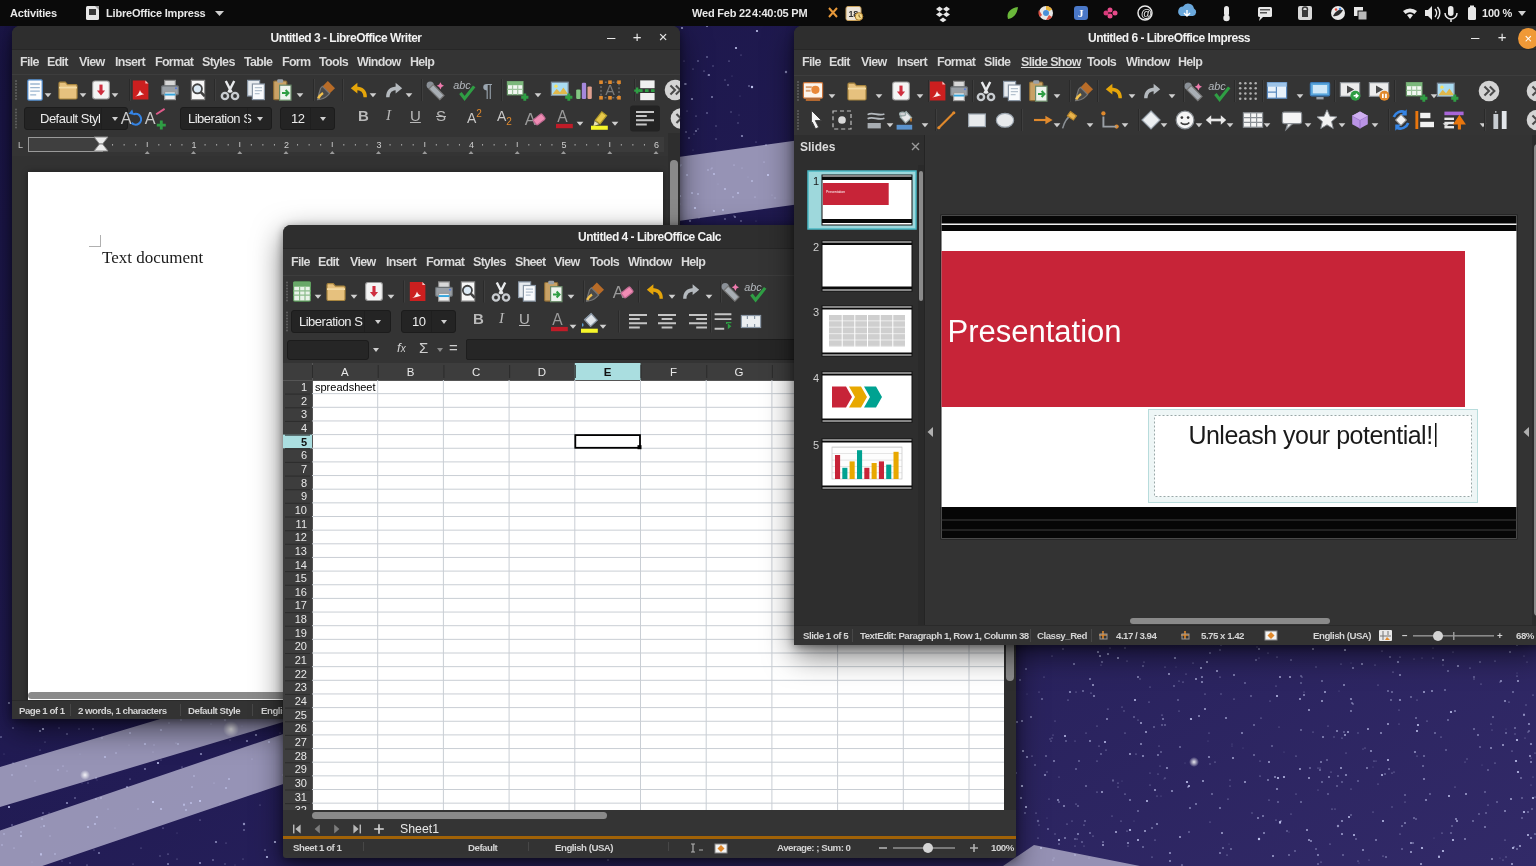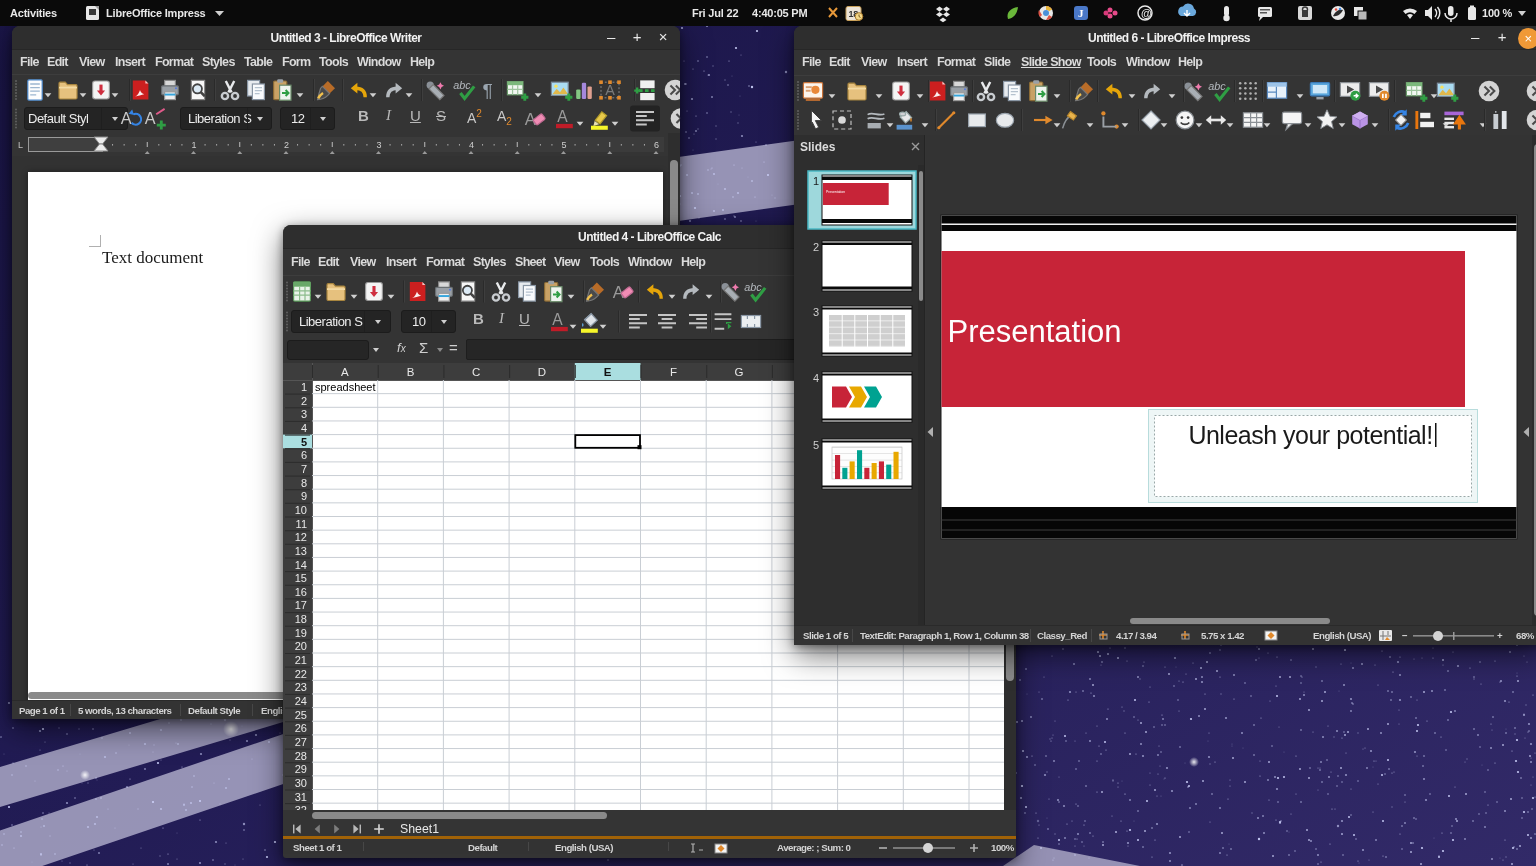--- a/index.html
+++ b/index.html
@@ -1543,21 +1543,21 @@
     <path d="M1403 11a11 11 0 0 1 14 0l-2.5 3a7.5 7.5 0 0 0-9 0zM1407 15a5.5 5.5 0 0 1 6 0l-3 4z" fill="#e8e8e8"></path>
     <path d="M1425 10v6h3l4 4V6l-4 4z" fill="#e8e8e8"></path>
       <path d="M1435 9a6 6 0 0 1 0 8M1437.5 7a9 9 0 0 1 0 12" stroke="#e8e8e8" stroke-width="1.5" fill="none"></path>
     <rect x="1448" y="6" width="5.5" height="10" rx="2.7" fill="#e8e8e8"></rect>
       <path d="M1445 13a6 6 0 0 0 12 0M1451 19v3" stroke="#e8e8e8" stroke-width="1.5" fill="none"></path>
     <rect x="1468" y="7" width="8" height="13" rx="1.5" fill="#e8e8e8"></rect>
       <rect x="1470" y="5.5" width="4" height="2" fill="#e8e8e8"></rect>
     <path d="M1518 11l4 5 4-5z" fill="#d0d0d0"></path>
   </svg>
   <span class="it" style="left:106px;">LibreOffice Impress</span>
-  <span class="it" style="left:692px;">Fri Jul 22</span>
+  <span class="it" style="left:692px;">Wed Feb 22</span>
   <span class="it" style="left:752px;">4:40:05 PM</span>
   <span class="it" style="left:1482px;">100 %</span>
 </div>
 
 <div id="writer" class="win" style="left:12px;top:26px;width:668px;height:693px;z-index:1;">
   <div class="tbar">Untitled 3 - LibreOffice Writer
     <div class="wbtn" style="right:56px;">–</div>
     <div class="wbtn" style="right:30px;">+</div>
     <div class="wbtn" style="right:4px;">×</div>
   </div>
@@ -1623,21 +1623,21 @@
         <use href="#imageplus" x="537.0" y="3.0" width="24" height="24"></use>
         <use href="#chart" x="560.0" y="3.0" width="24" height="24"></use>
         <use href="#textbox" x="586.0" y="3.0" width="24" height="24"></use>
         <rect x="622" y="4.0" width="1" height="22" fill="#2a2a2a"></rect>
         <rect x="623" y="4.0" width="1" height="22" fill="#3e3e3e"></rect>
         <use href="#pagebrk" x="621.0" y="3.0" width="24" height="24"></use>
         <use href="#chev" x="651.0" y="3.0" width="24" height="24"></use>
       </svg>
     </div>
   <div class="toolbar" id="wtb2" style="top:78px;height:29px;">
-<div class="combo" style="left:12px;top:3px;width:104px;height:23px;line-height:21px;padding-left:3px;">Default Styl<div class="arr"></div><div class="dd" style="right:9px;top:9px;"></div></div>
+<div class="combo" style="left:12px;top:3px;width:104px;height:23px;line-height:21px;padding-left:15px;">Default Styl<div class="arr"></div><div class="dd" style="right:9px;top:9px;"></div></div>
 <div class="combo" style="left:168px;top:3px;width:92px;height:23px;line-height:21px;padding-left:7px;overflow:hidden;white-space:nowrap;">Liberation S<div class="arr" style="width:24px;"></div><div class="dd" style="right:8px;top:9px;"></div></div>
 <div class="combo" style="left:268px;top:3px;width:55px;height:23px;line-height:21px;padding-left:10px;">12<div class="arr" style="width:24px;"></div><div class="dd" style="right:8px;top:9px;"></div></div>
 <span class="abs" style="left:346px;top:3px;font-weight:700;font-size:15px;color:#b9b9b9;">B</span>
 <span class="abs" style="left:374px;top:3px;font-style:italic;font-size:15px;color:#b9b9b9;font-family:'Liberation Serif',serif;">I</span>
 <span class="abs" style="left:398px;top:3px;text-decoration:underline;font-size:15px;color:#b9b9b9;">U</span>
 <span class="abs" style="left:424px;top:3px;text-decoration:line-through;font-size:15px;color:#b9b9b9;">S</span>
 <span class="abs" style="left:455px;top:4px;font-size:14px;color:#c8c8c8;">A<sup style="color:#e0892c;font-size:10px;">2</sup></span>
 <span class="abs" style="left:485px;top:4px;font-size:14px;color:#c8c8c8;">A<sub style="color:#e0892c;font-size:10px;">2</sub></span>
 <svg width="668" height="29" style="position:absolute;left:0;top:0">
         <g fill="#606060">
@@ -1735,21 +1735,21 @@
       <div class="abs" style="left:61px;top:63px;width:12px;height:12px;border-right:1px solid #b0b0b0;border-bottom:1px solid #b0b0b0;"></div>
       <div class="abs" style="left:74px;top:76px;font-family:'Liberation Serif',serif;font-size:17px;color:#1a1a1a;">Text document</div>
     </div>
   </div>
   <div class="scrollt" style="left:656px;top:107px;width:12px;height:550px;background:#2e2e2e;"></div>
   <div class="scrollh" style="left:658px;top:134px;width:8px;height:360px;"></div>
   <div class="scrollh" style="left:16px;top:666px;width:590px;height:7px;"></div>
   <div class="statusbar" style="top:674px;height:19px;line-height:19px;border-top:1px solid #2a2a2a;">
     <span style="left:7px;">Page 1 of 1</span>
     <div class="ssep" style="left:58px;"></div>
-    <span style="left:66px;">5 words, 13 characters</span>
+    <span style="left:66px;">2 words, 1 characters</span>
     <div class="ssep" style="left:168px;"></div>
     <span style="left:176px;">Default Style</span>
     <div class="ssep" style="left:240px;"></div>
     <span style="left:249px;">English (USA)</span>
   </div>
 </div>
 
 <div id="calc" class="win" style="left:283px;top:225px;width:733px;height:633px;z-index:2;">
   <div class="tbar">Untitled 4 - LibreOffice Calc</div>
   <div class="menubar" style="top:24px;height:26px;line-height:26px;">

